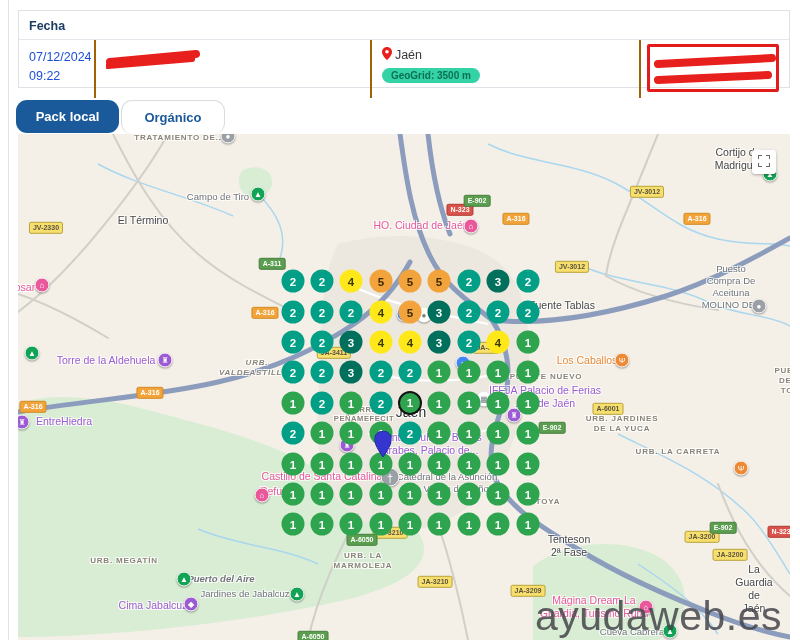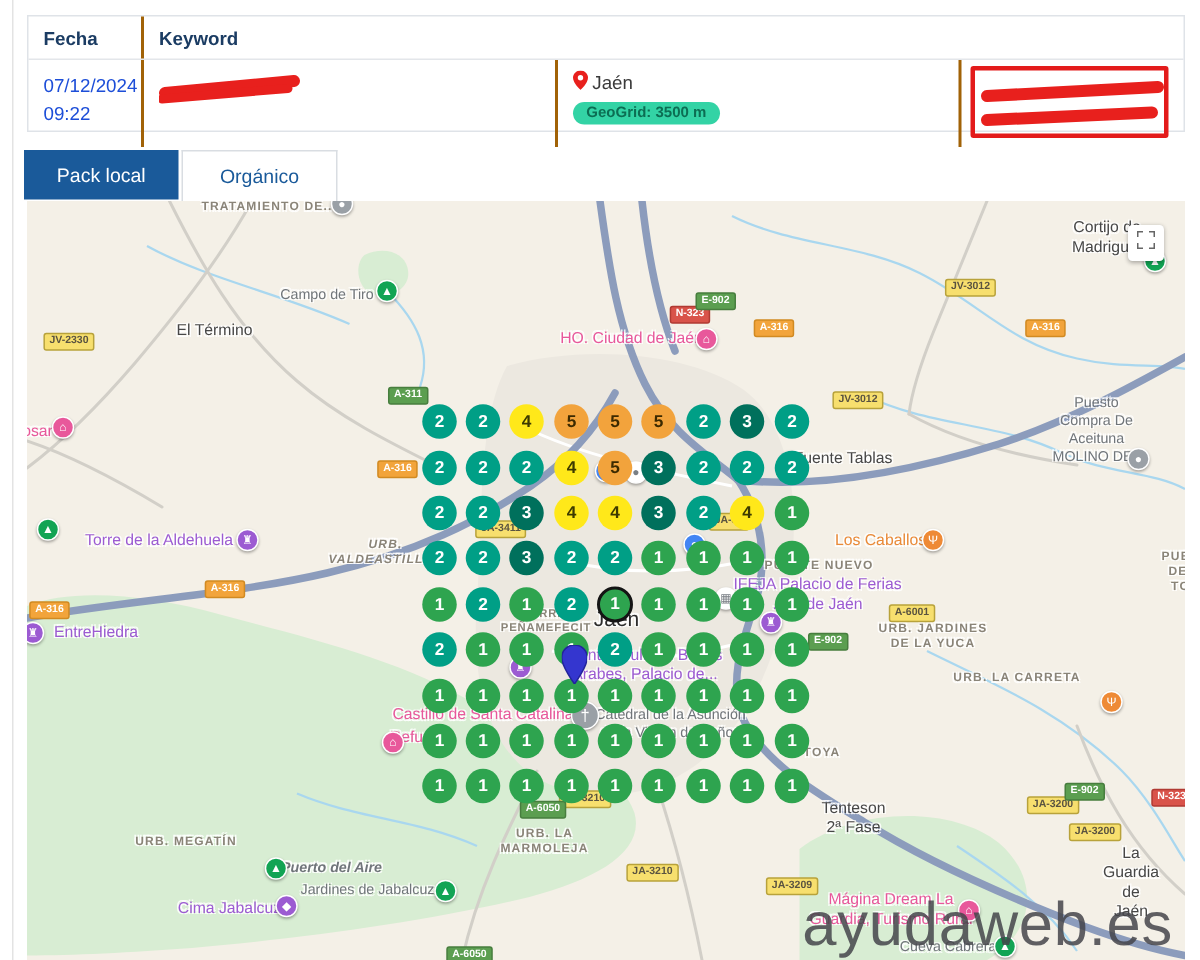--- a/index.html
+++ b/index.html
@@ -19,21 +19,21 @@
   .fecha-lines { line-height:1.55; padding-top:2px; color:#1d4ed8; }
   .ubi-line { display:flex; align-items:center; gap:3px; color:#3a3a3a; margin-top:1px; }
   .geo-badge { display:inline-block; margin-top:5px; background:#33d3a5; color:#0c6e53; font-size:10px;
                font-weight:bold; padding:2px 9px; border-radius:10px; }
   .redact { display:block; }
   .red-box { position:relative; margin:-2px 0 0 -4px; border:3px solid #e31b1b; border-radius:2px;
              width:132px; height:48px; padding:3px 4px; }
 
   
   .tab { position:absolute; top:100px; height:33px; display:flex; align-items:center; justify-content:center;
-         font-size:13px; font-weight:normal; cursor:pointer; }
+         font-size:13px; font-weight:bold; cursor:pointer;border-radius:11px; }
   .tab.active { left:16px; width:103px; background:#1a5a9a; color:#fff; }
   .tab.inactive { left:121px; width:104px; height:34px; background:#fff; color:#1a5a9a;
                   border:1px solid #d9dde2; border-bottom:none; z-index:4; }
 
   
   .map { position:absolute; left:18px; top:134px; width:772px; height:506px; background:#f4f0e7;
          overflow:hidden; cursor:grab; }
   .map svg.base { position:absolute; left:0; top:0; }
 
   .lb { position:absolute; transform:translate(-50%,-50%); white-space:pre-line; text-align:center; z-index:3;
@@ -76,21 +76,20 @@
                color:rgba(68,68,74,.85); z-index:9; }
 </style>
 </head>
 <body>
 
 <div class="page-edge"></div>
 
 <div class="htable">
   <div class="hrow head">
     <div class="hcell c1">Fecha</div>
-    <div class="hcell c2">Keyword</div>
   </div>
   <div class="hrow body">
     <div class="hcell c1">
       <div class="fecha-lines">
         <div>07/12/2024</div>
         <div>09:22</div>
       </div>
     </div>
     <div class="hcell c2">
       <span class="redact">

